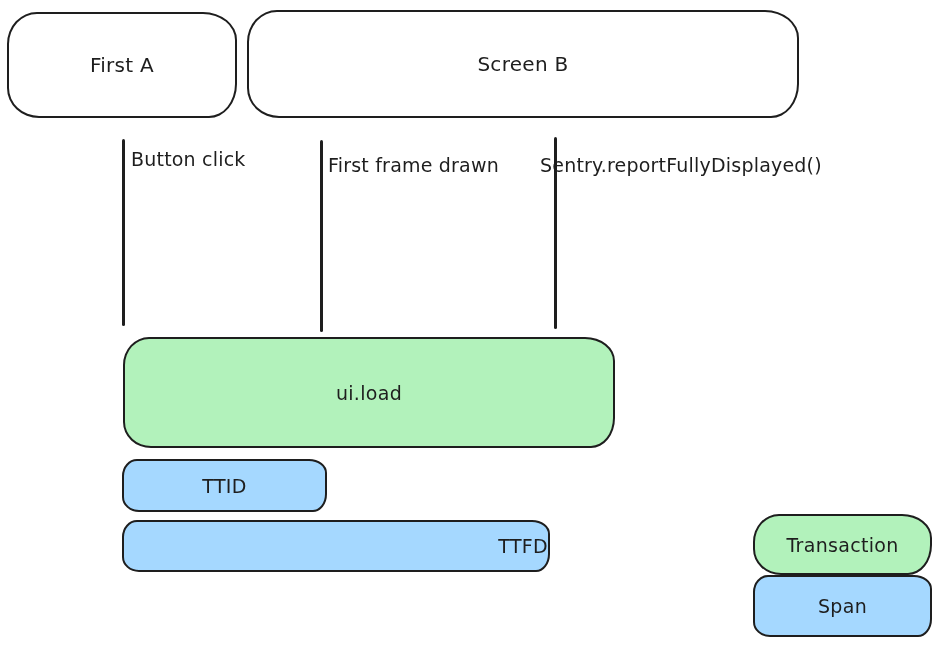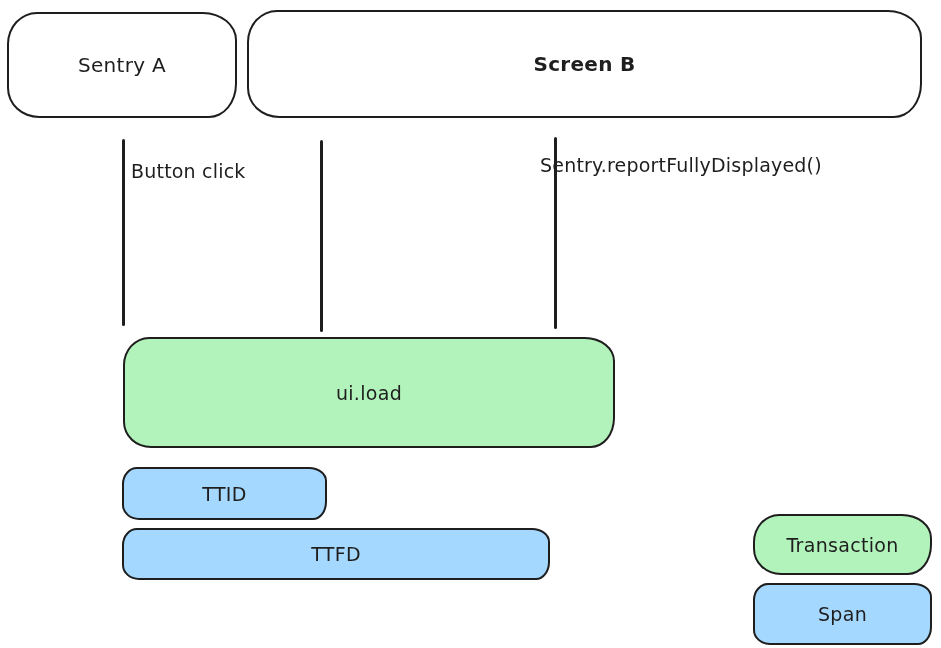--- a/index.html
+++ b/index.html
@@ -26,85 +26,85 @@
     font-size: 19px;
     letter-spacing: 0.3px;
     background: #ffffff;
   }
   
   .screen {
     border-radius: 30px 34px 28px 32px / 32px 28px 34px 30px;
     font-size: 20px;
   }
   .screen-a { left: 7px;   top: 12px; width: 230px; height: 106px; }
-  .screen-b { left: 247px; top: 10px; width: 675px; height: 108px; font-weight: bold; }
+  .screen-b { left: 247px; top: 10px; width: 552px; height: 108px; }
 
   .evt-line {
     position: absolute;
     width: 3px;
     background: #1e1e1e;
     border-radius: 2px;
   }
   .evt-line.l1 { left: 122px; top: 139px; height: 187px; }
   .evt-line.l2 { left: 320px; top: 140px; height: 192px; }
   .evt-line.l3 { left: 554px; top: 137px; height: 192px; }
 
   .evt-label {
     position: absolute;
     font-size: 19px;
     letter-spacing: 0.2px;
     white-space: nowrap;
   }
-  .evt-label.e1 { left: 131px; top: 148px; margin-top: 12px; }
+  .evt-label.e1 { left: 131px; top: 148px; }
   .evt-label.e2 { left: 328px; top: 154px; }
   .evt-label.e3 { left: 540px; top: 154px; }
 
   .bar-transaction {
     background: #b2f2bb;
     border-radius: 26px 30px 24px 28px / 28px 24px 30px 26px;
   }
   .bar-span {
     background: #a5d8ff;
     border-radius: 15px 18px 14px 17px / 17px 14px 18px 15px;
-    margin-top: 8px;
   }
   .ui-load { left: 123px; top: 337px; width: 492px; height: 111px; }
   
   .ui-load::before {
     content: "";
     position: absolute;
     left: 30px; right: 30px; top: -5px;
     height: 14px;
     background: #b2f2bb;
     border-radius: 50% 50% 0 0;
     z-index: -1;
   }
   .ttid { left: 122px; top: 459px; width: 205px; height: 53px; }
-  .ttfd { left: 122px; top: 520px; width: 428px; height: 52px; }
+  .ttfd { left: 122px; top: 520px; width: 428px; height: 52px; justify-content: flex-end; }
 
   .legend-transaction { left: 753px; top: 514px; width: 179px; height: 61px; }
   .legend-span        { left: 753px; top: 575px; width: 179px; height: 62px; }
 </style>
 </head>
 <body>
 
 <div class="canvas">
 
   <div class="box screen screen-a">
-    <span>Sentry A</span>
+    <span>First A</span>
   </div>
   <div class="box screen screen-b">
     <span>Screen B</span>
   </div>
 
   <div class="evt-line l1"></div>
   <div class="evt-line l2"></div>
   <div class="evt-line l3"></div>
 
   <div class="evt-label e1">Button click</div>
+  <div class="evt-label e2">First frame drawn</div>
   <div class="evt-label e3">Sentry.reportFullyDisplayed()</div>
 
   <div class="box bar-transaction ui-load">
     <span>ui.load</span>
   </div>
   <div class="box bar-span ttid">
     <span>TTID</span>
   </div>
   <div class="box bar-span ttfd">
     <span>TTFD</span>

